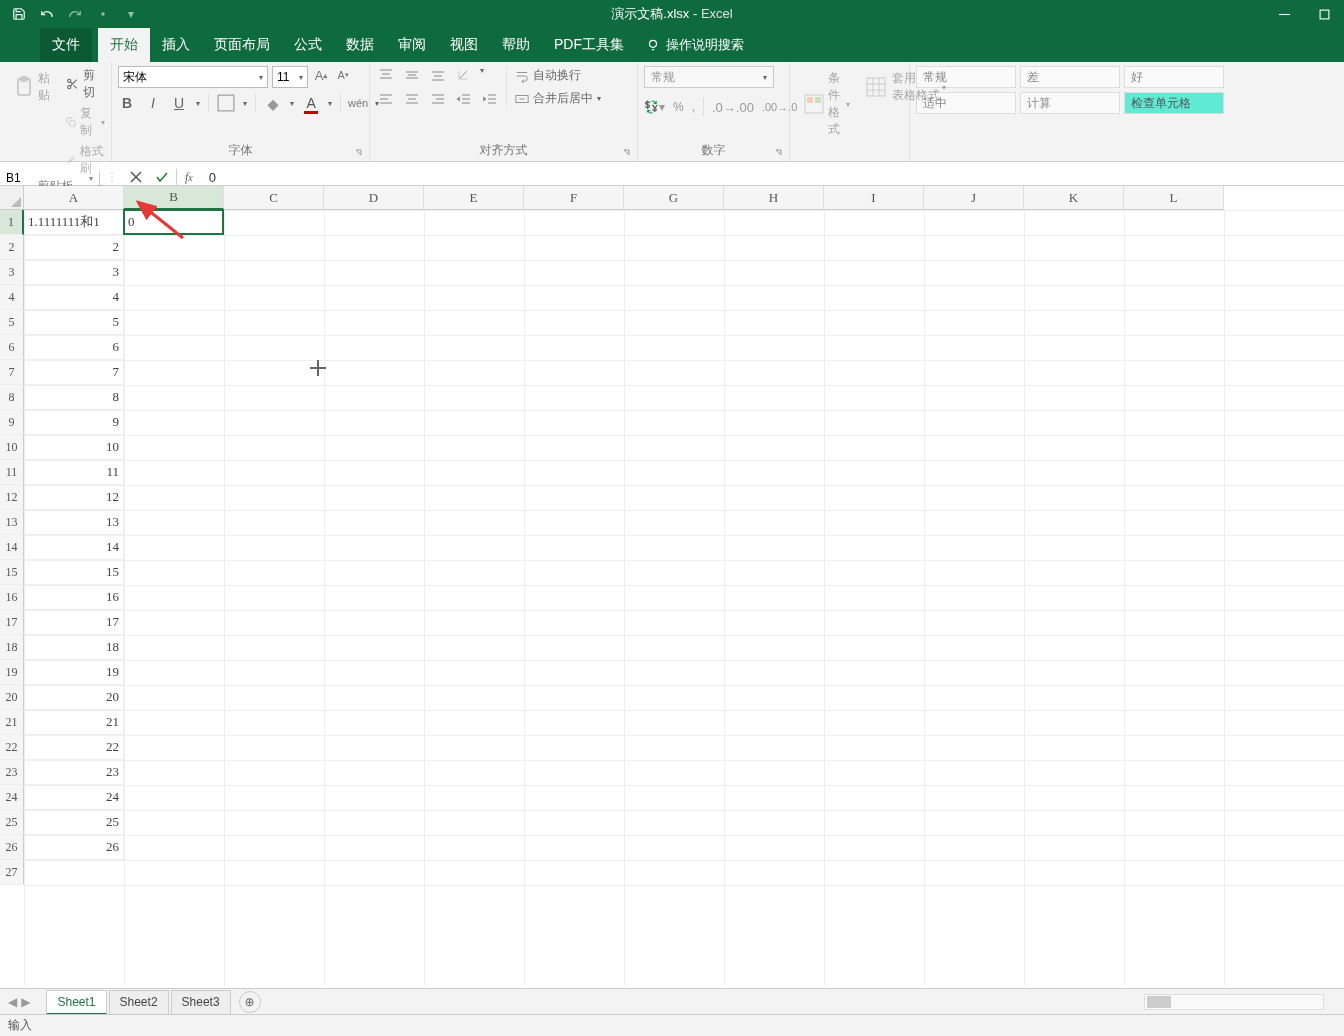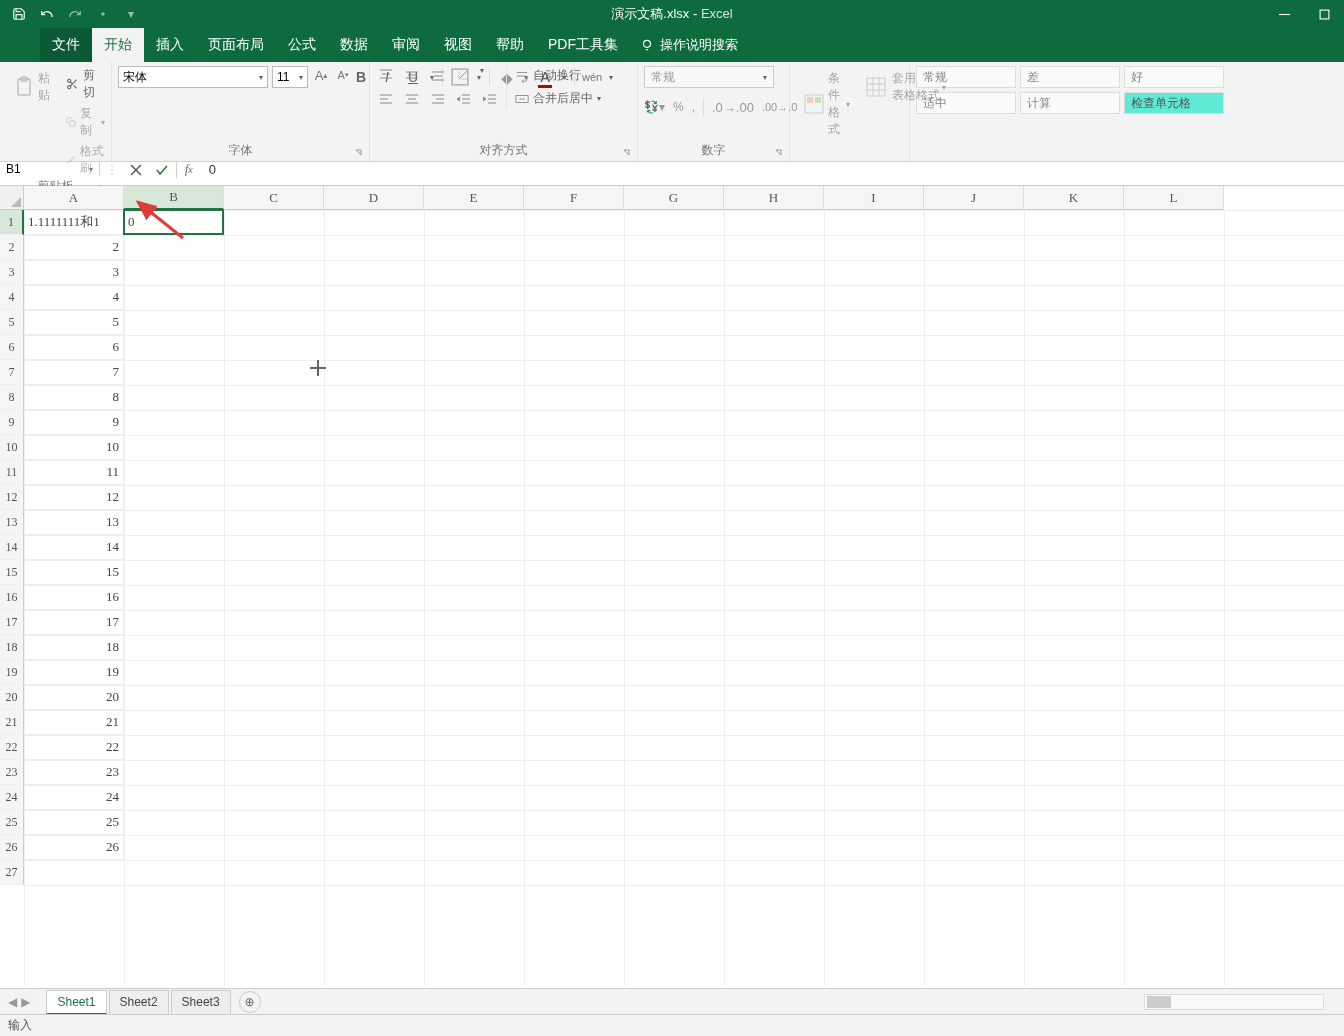--- a/index.html
+++ b/index.html
@@ -14,41 +14,41 @@
 .title-text { position: absolute; left: 50%; transform: translateX(-50%); font-size: 13px; color: #fff; white-space: nowrap; }
 .title-text span.app { color: #e0e0e0; }
 .win-controls { margin-left: auto; display: flex; }
 .win-btn { width: 40px; height: 28px; display: flex; align-items: center; justify-content: center; color: #fff; }
 .win-btn svg { width: 11px; height: 11px; }
 
 
 .tabs { height: 34px; background: #0e6b3d; display: flex; align-items: stretch; padding-left: 40px; }
 .tab { padding: 0 12px; display: flex; align-items: center; color: #fff; font-size: 14px; cursor: pointer; }
 .tab.file { background: #0b5a33; }
-.tab.active { background: #f3f3f3; color: #217346; }
+.tab.active { background: #f3f3f3; color: #217346; margin-left: 6px; }
 .tellme { display: flex; align-items: center; color: #fff; padding: 0 10px; gap: 6px; font-size: 13px; }
 .tellme svg { width: 14px; height: 14px; }
 
 
 .ribbon { height: 100px; background: #f3f3f3; border-bottom: 1px solid #cfcfcf; display: flex; }
 .group { border-right: 1px solid #e3e3e3; display: flex; flex-direction: column; padding: 4px 6px 0 6px; }
 .group-body { flex: 1; display: flex; align-items: flex-start; gap: 6px; }
 .group-label { text-align: center; font-size: 12px; color: #777; padding-bottom: 2px; position: relative; }
 .dialog-launcher { position: absolute; right: -2px; bottom: 2px; width: 12px; height: 12px; cursor: pointer; }
 .dialog-launcher svg { width: 10px; height: 10px; }
 
 .big-btn { display: flex; flex-direction: row; align-items: center; gap: 2px; padding: 4px 6px; color: #666; }
 .big-btn.disabled { opacity: 0.55; }
 .big-btn .icon { width: 28px; height: 28px; display: flex; align-items: center; justify-content: center; }
 .big-btn svg { width: 24px; height: 24px; }
 .small-row { display: flex; align-items: center; gap: 4px; color: #666; padding: 1px 0; font-size: 12px; }
 .small-row.disabled { opacity: 0.5; }
 .small-row svg { width: 14px; height: 14px; }
 
-.font-box { display: flex; gap: 0; }
+.font-box { display: flex; flex-direction: column; gap: 6px; }
 .font-row1 { display: flex; gap: 4px; }
 .font-name { width: 150px; height: 22px; border: 1px solid #bbb; background: #fff; padding: 0 4px; font-size: 12px; display: flex; align-items: center; justify-content: space-between; }
 .font-size { width: 36px; height: 22px; border: 1px solid #bbb; background: #fff; padding: 0 4px; font-size: 12px; display: flex; align-items: center; justify-content: space-between; }
 .caret { font-size: 8px; color: #666; }
 .font-btn { width: 18px; height: 18px; display: inline-flex; align-items: center; justify-content: center; color: #777; cursor: pointer; }
 .font-row2 { display: flex; gap: 8px; align-items: center; }
 .fmt { font-size: 14px; color: #666; width: 18px; text-align: center; cursor: pointer; }
 .fmt.B { font-weight: bold; }
 .fmt.I { font-style: italic; }
 .fmt.U { text-decoration: underline; }
@@ -65,21 +65,21 @@
 .num-select { width: 130px; height: 22px; border: 1px solid #ccc; background: #f8f8f8; display: flex; align-items: center; justify-content: space-between; padding: 0 6px; color: #999; }
 .num-row { display: flex; gap: 8px; align-items: center; margin-top: 4px; color: #999; }
 
 .styles-body { display: flex; gap: 8px; }
 .style-cell { width: 100px; height: 22px; border: 1px solid #ddd; background: #fafafa; display: flex; align-items: center; padding: 0 6px; color: #888; font-size: 12px; }
 .style-cell.orange { background: #5eead4; color: #555; }
 .style-grid { display: flex; flex-direction: column; gap: 4px; }
 .style-grid-row { display: flex; gap: 4px; }
 
 
-.formula-bar { height: 24px; border-bottom: 1px solid #cfcfcf; display: flex; align-items: flex-start; }
+.formula-bar { height: 24px; border-bottom: 1px solid #cfcfcf; display: flex; align-items: flex-end; }
 .name-box { width: 100px; border-right: 1px solid #cfcfcf; display: flex; align-items: center; padding: 0 6px; font-size: 12px; background: #fff; }
 .name-box .dd { margin-left: auto; font-size: 8px; color: #888; cursor: pointer; }
 .fb-btns { display: flex; align-items: center; border-right: 1px solid #cfcfcf; padding: 0 6px; gap: 10px; }
 .fb-btn { width: 16px; height: 16px; display: inline-flex; align-items: center; justify-content: center; color: #666; cursor: pointer; }
 .fb-btn.check { color: #2e7d32; }
 .fb-btn svg { width: 12px; height: 12px; }
 .fx { font-style: italic; font-family: serif; color: #666; padding: 0 8px; display: flex; align-items: center; }
 .formula-input { flex: 1; padding: 0 8px; display: flex; align-items: center; font-size: 13px; color: #333; }
 
 

